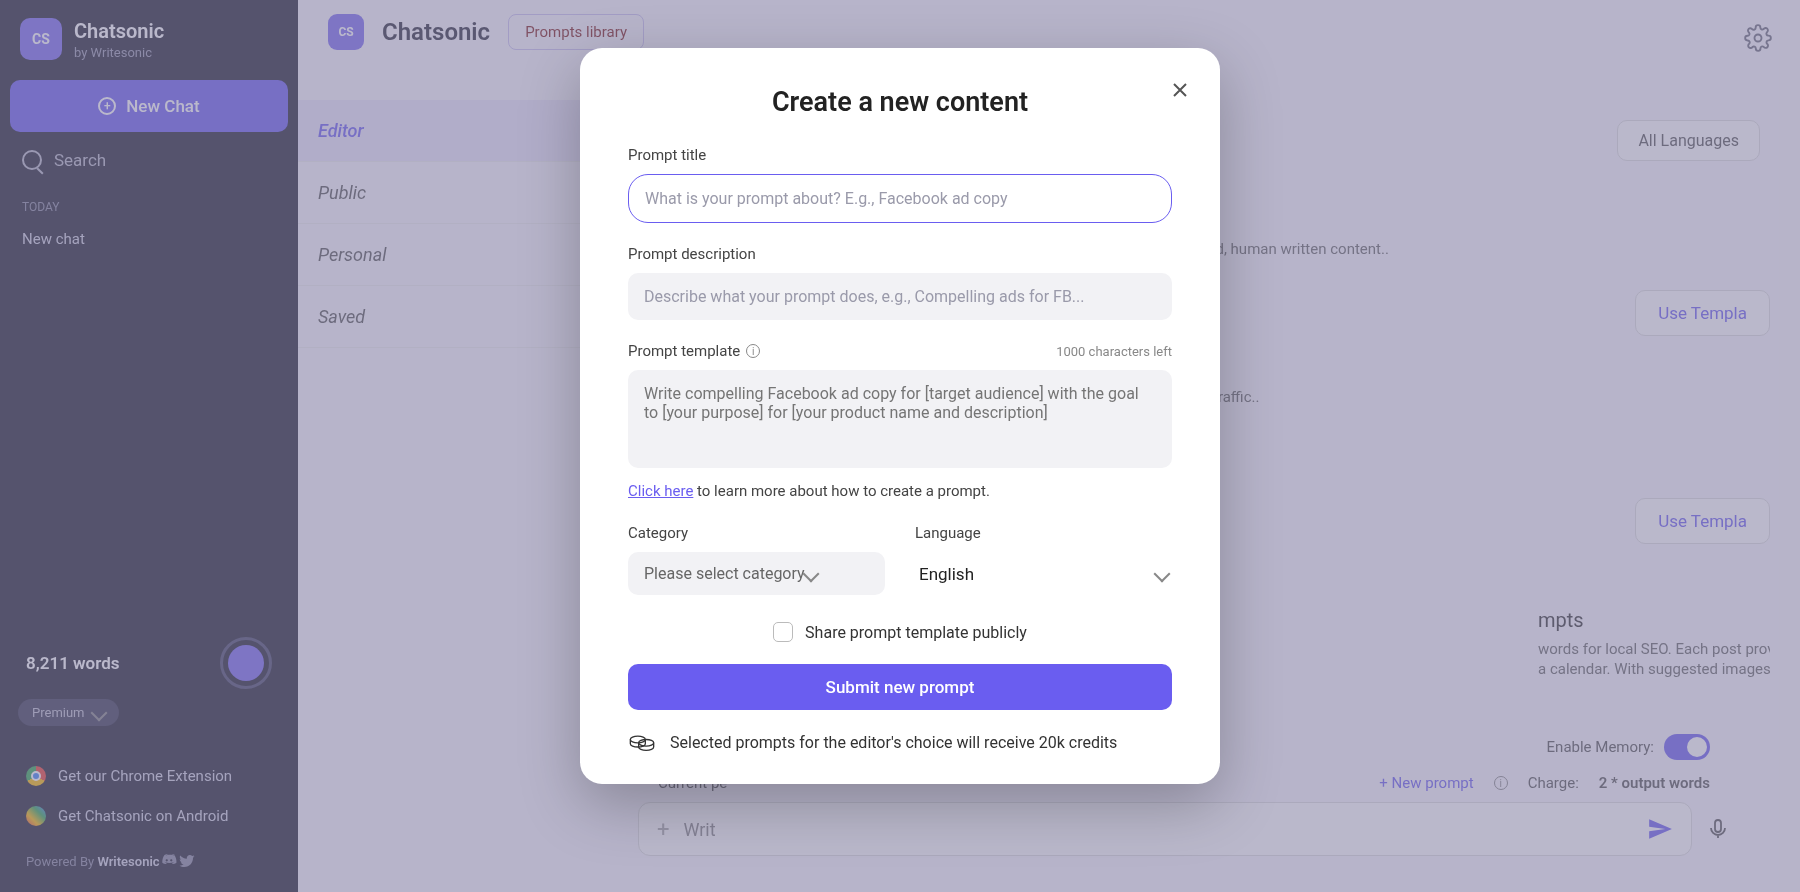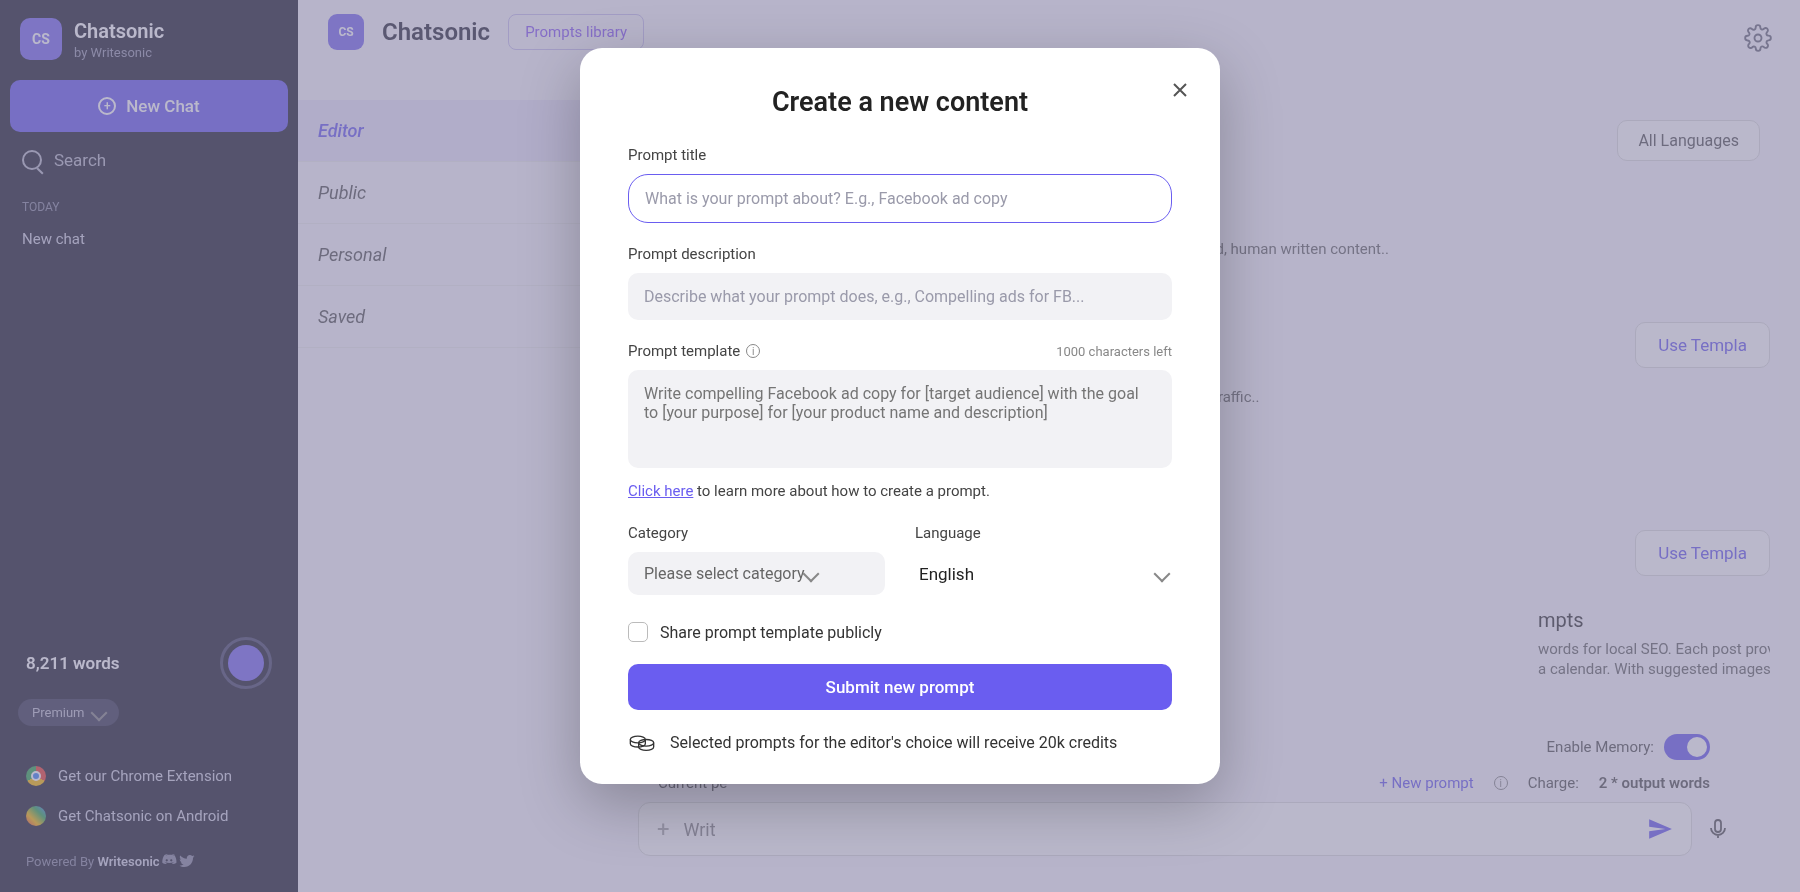--- a/index.html
+++ b/index.html
@@ -31,33 +31,33 @@
 .google-icon { background: linear-gradient(45deg,#ea4335,#fbbc05,#34a853,#4285f4); }
 .powered { font-size: 13px; color: #8a8aa0; padding: 16px 8px 4px; display: flex; align-items: center; gap: 0; }
 .powered strong { color: #d0d0e0; font-weight: 600; }
 .social-icon { width: 18px; height: 18px; fill: #8a8aa0; }
 
 
 .main { position: absolute; left: 298px; top: 0; right: 0; height: 100%; background: #f8f7fc; }
 .topbar { display: flex; align-items: center; padding: 14px 30px; gap: 18px; }
 .cs-badge { width: 36px; height: 36px; border-radius: 9px; background: #7a6bf0; display: flex; align-items: center; justify-content: center; color: #fff; font-size: 12px; font-weight: 700; }
 .app-title { font-size: 24px; font-weight: 600; color: #2a2a3a; }
-.prompts-lib-btn { border: 1px solid #c9c0f0; color: #8b5cf6; background: transparent; border-radius: 8px; padding: 8px 16px; font-size: 15px; }
+.prompts-lib-btn { border: 1px solid #c9c0f0; color: #7f1d1d; background: transparent; border-radius: 8px; padding: 8px 16px; font-size: 15px; }
 .gear { position: absolute; right: 28px; top: 24px; width: 28px; height: 28px; color: #6a6a7a; }
 
 .tabs-col { position: absolute; left: 0; top: 100px; width: 300px; }
 .tab-item { padding: 20px 20px; font-size: 18px; color: #555; border-bottom: 1px solid #eee; font-style: italic; }
 .tab-item.active { background: #eae6fb; color: #6a5df0; font-weight: 500; }
 
 .lang-pill { position: absolute; right: 40px; top: 120px; border: 1px solid #ddd; border-radius: 10px; padding: 10px 20px; font-size: 16px; color: #555; background: #fff; }
 
 .content-area { position: absolute; left: 320px; right: 30px; top: 200px; bottom: 130px; overflow: hidden; color: #666; font-size: 15px; }
 .content-line { white-space: nowrap; margin: 40px 0 70px 450px; }
 .cr-title { position: absolute; left: 920px; top: 408px; font-size: 20px; color: #333; }
-.use-t { position: absolute; right: 0; border: 1px solid #ddd; border-radius: 10px; padding: 12px 22px; font-size: 17px; color: #6a5df0; background: #fff; margin-top: 32px; }
+.use-t { position: absolute; right: 0; border: 1px solid #ddd; border-radius: 10px; padding: 12px 22px; font-size: 17px; color: #6a5df0; background: #fff; }
 
 .bottom-bar { position: absolute; left: 300px; right: 30px; bottom: 36px; }
 .row1 { display: flex; align-items: center; justify-content: space-between; font-size: 15px; color: #555; padding: 0 60px; }
 .toggle { width: 46px; height: 26px; background: #6a5df0; border-radius: 20px; position: relative; }
 .toggle::after { content: ""; position: absolute; width: 20px; height: 20px; background: #fff; border-radius: 50%; top: 3px; right: 3px; }
 .row2 { display: flex; align-items: center; justify-content: flex-end; gap: 20px; font-size: 15px; color: #555; padding: 14px 60px 10px; }
 .new-prompt-link { color: #6a5df0; }
 .input-row { display: flex; align-items: center; gap: 14px; padding: 0 40px; }
 .chat-input { flex: 1; border: 1px solid #ddd; border-radius: 12px; height: 54px; background: #fff; display: flex; align-items: center; padding: 0 18px; color: #888; font-size: 18px; gap: 14px; }
 .send-arrow { width: 26px; height: 26px; fill: #6a5df0; }
@@ -76,21 +76,21 @@
 .soft-input { width: 100%; border: none; background: #f2f2f5; border-radius: 10px; padding: 14px 16px; font-size: 16px; color: #333; margin-bottom: 22px; }
 .soft-input::placeholder { color: #9a9aaa; }
 .template-box { width: 100%; border: none; background: #f2f2f5; border-radius: 10px; padding: 14px 16px; font-size: 16px; color: #9a9aaa; height: 98px; resize: none; margin-bottom: 10px; font-family: inherit; }
 .learn-link { color: #6a5df0; text-decoration: underline; font-size: 15px; }
 .learn-text { font-size: 15px; color: #444; margin-bottom: 24px; }
 .two-col { display: flex; gap: 30px; margin-bottom: 26px; }
 .two-col > div { flex: 1; }
 .select { width: 100%; border: none; background: #f2f2f5; border-radius: 10px; padding: 12px 16px; font-size: 16px; color: #666; display: flex; align-items: center; justify-content: flex-start; }
 .plain-select { width: 100%; border: none; background: transparent; padding: 12px 4px; font-size: 17px; color: #222; display: flex; align-items: center; justify-content: space-between; }
 .chev { width: 12px; height: 12px; border-right: 2px solid #888; border-bottom: 2px solid #888; transform: rotate(45deg); }
-.check-row { display: flex; align-items: center; gap: 12px; font-size: 16px; color: #333; margin-bottom: 22px; }
+.check-row { display: flex; align-items: center; gap: 12px; font-size: 16px; color: #333; margin-bottom: 22px; justify-content: center; }
 .checkbox { width: 20px; height: 20px; border: 1.5px solid #bbb; border-radius: 5px; }
 .submit-btn { width: 100%; background: #6a5df0; color: #fff; border: none; border-radius: 10px; height: 46px; font-size: 17px; font-weight: 500; cursor: pointer; margin-bottom: 22px; }
 .credits-row { display: flex; align-items: center; gap: 14px; font-size: 16px; color: #333; }
 .coins { width: 28px; height: 20px; }
 </style>
 </head>
 <body>
 
 <div class="sidebar">
   <div class="brand">

